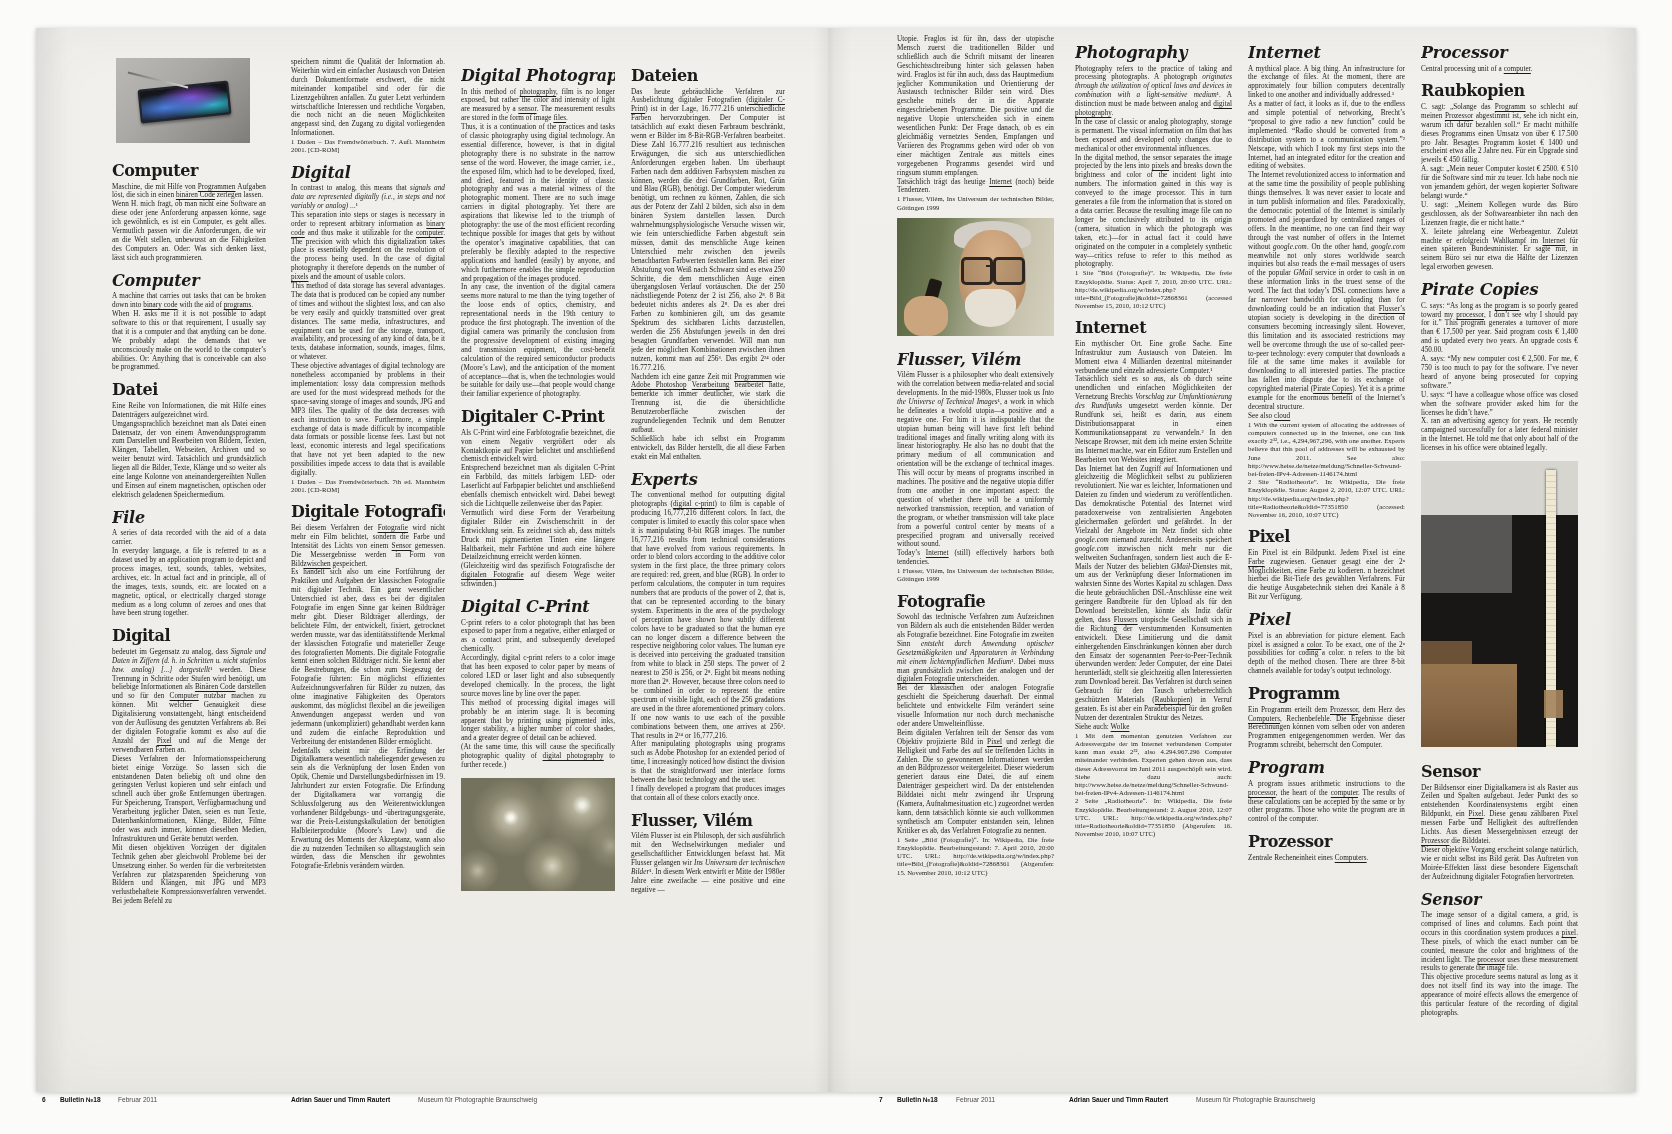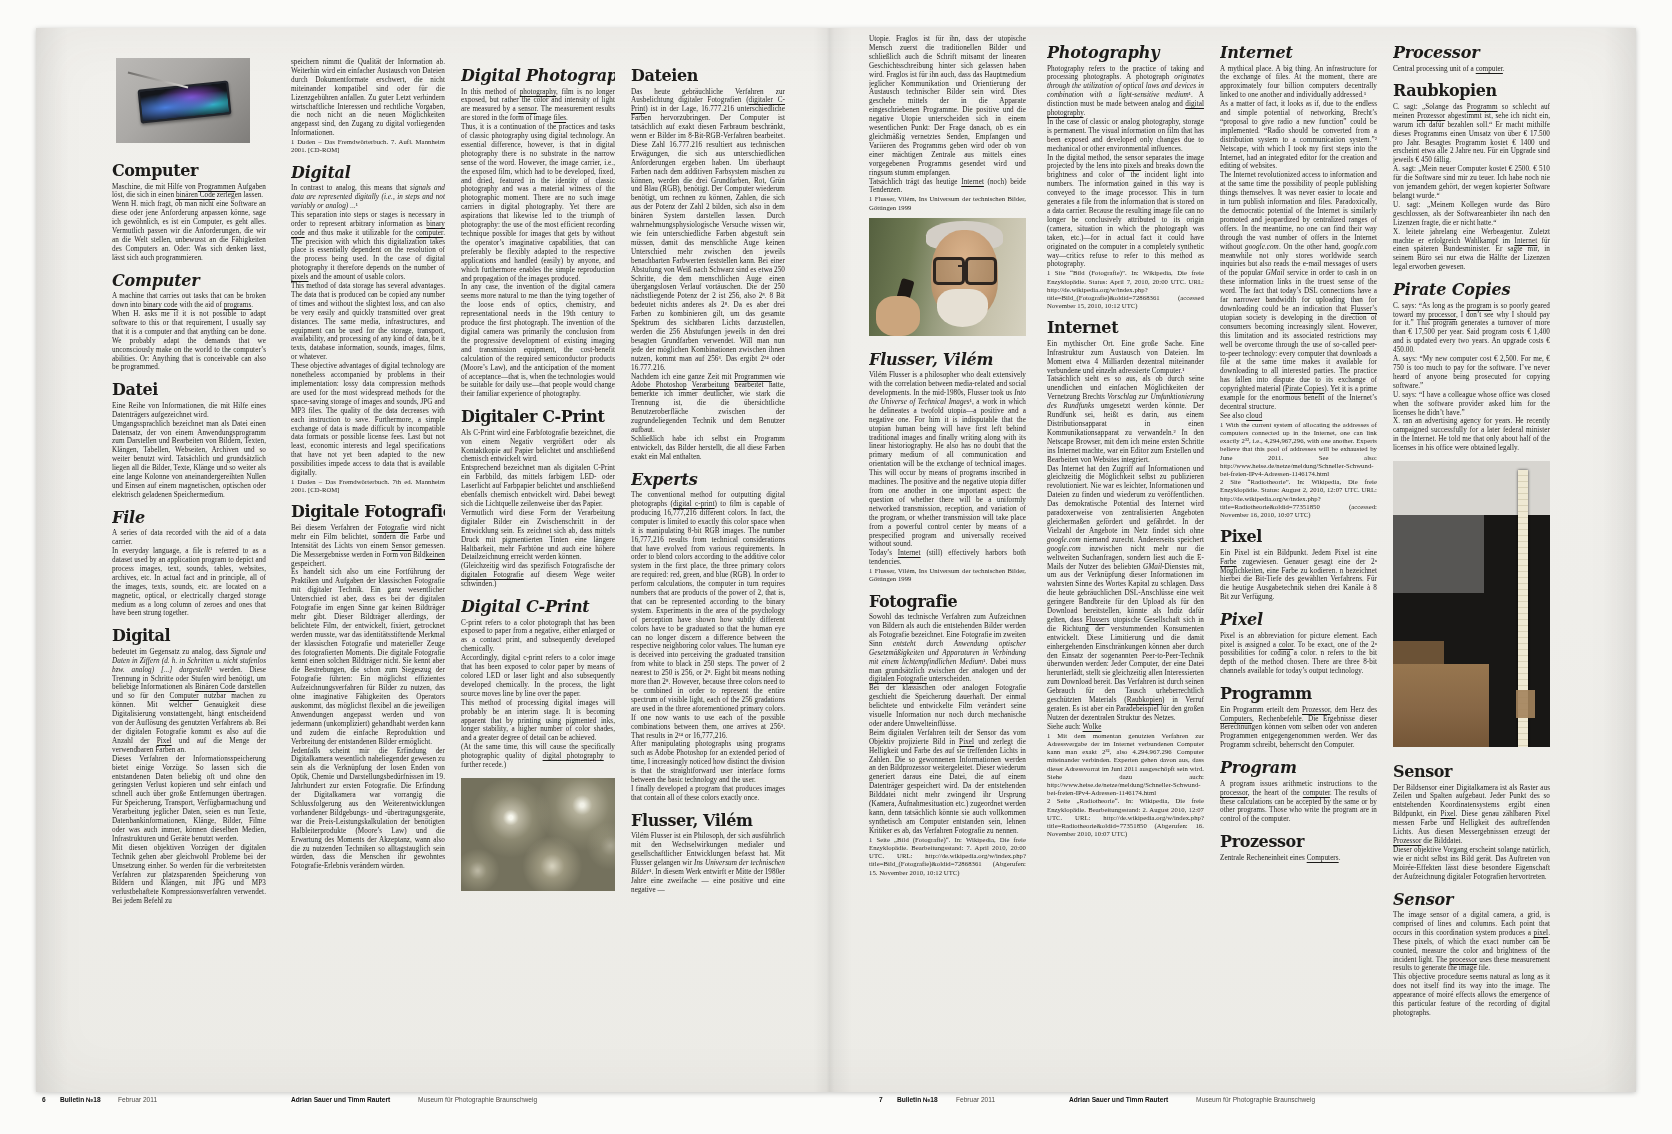--- a/index.html
+++ b/index.html
@@ -10,21 +10,21 @@
     background:linear-gradient(180deg,#f1f0ec 0%,#efeeea 55%,#ecebe6 100%);
     box-shadow:0 1px 5px rgba(0,0,0,.22), inset 0 0 60px rgba(80,75,60,.06);}
   .spread::after{content:"";position:absolute;inset:0;pointer-events:none;
     background:linear-gradient(90deg,rgba(0,0,0,.06) 0%,transparent 2%,transparent 48.6%,
       rgba(0,0,0,.045) 49.4%,rgba(0,0,0,.085) 49.6%,rgba(0,0,0,.045) 49.9%,transparent 51%,
       transparent 98%,rgba(0,0,0,.06) 100%);}
 
   
   .col{position:absolute;top:35px;height:1012px;display:flex;flex-direction:column;
     overflow:hidden;text-align:justify;}
-  .c-l{width:154px;margin-top:23px;} .c-r{width:157px;}
+  .c-l{width:154px;margin-top:23px;} .c-r{width:157px;margin-left:28px;}
   .col p{margin:0;font-size:7.2px;line-height:8.9px;letter-spacing:.05px;}
   .col p.fn{font-size:6.7px;line-height:8.2px;color:#26241f;}
   .col h2.hd{font-family:"DejaVu Serif","Liberation Serif",serif;font-weight:bold;
     font-size:16px;line-height:17px;margin:9px 0 3.5px;letter-spacing:-.4px;white-space:nowrap;}
   .col h2.hd.it{font-style:italic;letter-spacing:-.2px;}
   .col > :first-child{margin-top:0;}
   u{text-underline-offset:1.5px;text-decoration-thickness:.5px;}
 
   
   .ph{position:relative;overflow:hidden;flex:none;}
@@ -107,21 +107,21 @@
 <div class="col c-l" style="left:291px">
     <p class="">speichern nimmt die Qualität der Information ab. Weiterhin wird ein einfacher Austausch von Dateien durch Dokumentformate erschwert, die nicht miteinander kompatibel sind oder für die Lizenzgebühren anfallen. Zu guter Letzt verhindern wirtschaftliche Interessen und rechtliche Vorgaben, die noch nicht an die neuen Möglichkeiten angepasst sind, den Zugang zu digital vorliegenden Informationen.</p>
     <p class="fn">1  Duden – Das Fremdwörterbuch. 7. Aufl. Mannheim 2001. [CD-ROM]</p>
     <h2 class="hd it">Digital</h2>
     <p class="">In contrast to analog, this means that <i>signals and data are represented digitally (i.e., in steps and not variably or analog)</i> ...¹</p>
     <p class="">This separation into steps or stages is necessary in order to represent arbitrary information as <u>binary code</u> and thus make it utilizable for the <u>computer</u>. The precision with which this digitalization takes place is essentially dependent on the resolution of the process being used. In the case of digital photography it therefore depends on the number of <u>pixels</u> and the amount of usable colors.</p>
     <p class="">This method of data storage has several advantages. The data that is produced can be copied any number of times and without the slightest loss, and can also be very easily and quickly transmitted over great distances. The same media, infrastructures, and equipment can be used for the storage, transport, availability, and processing of any kind of data, be it texts, database information, sounds, images, films, or whatever.</p>
     <p class="">These objective advantages of digital technology are nonetheless accompanied by problems in their implementation: lossy data compression methods are used for the most widespread methods for the space-saving storage of images and sounds, JPG and MP3 files. The quality of the data decreases with each instruction to save. Furthermore, a simple exchange of data is made difficult by incompatible data formats or possible license fees. Last but not least, economic interests and legal specifications that have not yet been adapted to the new possibilities impede access to data that is available digitally.</p>
     <p class="fn">1  Duden – Das Fremdwörterbuch. 7th ed. Mannheim 2001. [CD-ROM]</p>
     <h2 class="hd">Digitale Fotografie</h2>
-    <p class="">Bei diesem Verfahren der <u>Fotografie</u> wird nicht mehr ein Film belichtet, sondern die Farbe und Intensität des Lichts von einem <u>Sensor</u> gemessen. Die Messergebnisse werden in Form von Bild<u>keinen</u> gespeichert.</p>
+    <p class="">Bei diesem Verfahren der <u>Fotografie</u> wird nicht mehr ein Film belichtet, sondern die Farbe und Intensität des Lichts von einem <u>Sensor</u> gemessen. Die Messergebnisse werden in Form von Bild<u>zwischen</u> gespeichert.</p>
     <p class="">Es handelt sich also um eine Fortführung der Praktiken und Aufgaben der klassischen Fotografie mit digitaler Technik. Ein ganz wesentlicher Unterschied ist aber, dass es bei der digitalen Fotografie im engen Sinne gar keinen Bildträger mehr gibt. Dieser Bildträger allerdings, der belichtete Film, der entwickelt, fixiert, getrocknet werden musste, war das identitätsstiftende Merkmal der klassischen Fotografie und materieller Zeuge des fotografierten Moments. Die digitale Fotografie kennt einen solchen Bildträger nicht. Sie kennt aber die Bestrebungen, die schon zum Siegeszug der Fotografie führten: Ein möglichst effizientes Aufzeichnungsverfahren für Bilder zu nutzen, das ohne imaginative Fähigkeiten des Operators auskommt, das möglichst flexibel an die jeweiligen Anwendungen angepasst werden und von jedermann (unkompliziert) gehandhabt werden kann und zudem die einfache Reproduktion und Verbreitung der entstandenen Bilder ermöglicht.</p>
     <p class="">Jedenfalls scheint mir die Erfindung der Digitalkamera wesentlich naheliegender gewesen zu sein als die Verknüpfung der losen Enden von Optik, Chemie und Darstellungsbedürfnissen im 19. Jahrhundert zur ersten Fotografie. Die Erfindung der Digitalkamera war vorrangig die Schlussfolgerung aus den Weiterentwicklungen vorhandener Bildgebungs- und -übertragungsgeräte, war die Preis-Leistungskalkulation der benötigten Halbleiterprodukte (Moore’s Law) und die Erwartung des Moments der Akzeptanz, wann also die zu nutzenden Techniken so alltagstauglich sein würden, dass die Menschen ihr gewohntes Fotografie-Erlebnis verändern würden.</p>
   </div>
 <div class="col c-l" style="left:461px">
     <h2 class="hd it">Digital Photography</h2>
     <p class="">In this method of <u>photography</u>, film is no longer exposed, but rather the color and intensity of light are measured by a <u>sensor</u>. The measurement results are stored in the form of image <u>files</u>.</p>
     <p class="">Thus, it is a continuation of the practices and tasks of classic photography using digital technology. An essential difference, however, is that in digital photography there is no substrate in the narrow sense of the word. However, the image carrier, i.e., the exposed film, which had to be developed, fixed, and dried, featured in the identity of classic photography and was a material witness of the photographic moment. There are no such image carriers in digital photography. Yet there are aspirations that likewise led to the triumph of photography: the use of the most efficient recording technique possible for images that gets by without the operator’s imaginative capabilities, that can preferably be flexibly adapted to the respective applications and handled (easily) by anyone, and which furthermore enables the simple reproduction and propagation of the images produced.</p>
     <p class="">In any case, the invention of the digital camera seems more natural to me than the tying together of the loose ends of optics, chemistry, and representational needs in the 19th century to produce the first photograph. The invention of the digital camera was primarily the conclusion from the progressive development of existing imaging and transmission equipment, the cost-benefit calculation of the required semiconductor products (Moore’s Law), and the anticipation of the moment of acceptance—that is, when the technologies would be suitable for daily use—that people would change their familiar experience of photography.</p>
     <h2 class="hd">Digitaler C-Print</h2>
     <p class="">Als C-Print wird eine Farbfotografie bezeichnet, die von einem Negativ vergrößert oder als Kontaktkopie auf Papier belichtet und anschließend chemisch entwickelt wird.</p>

